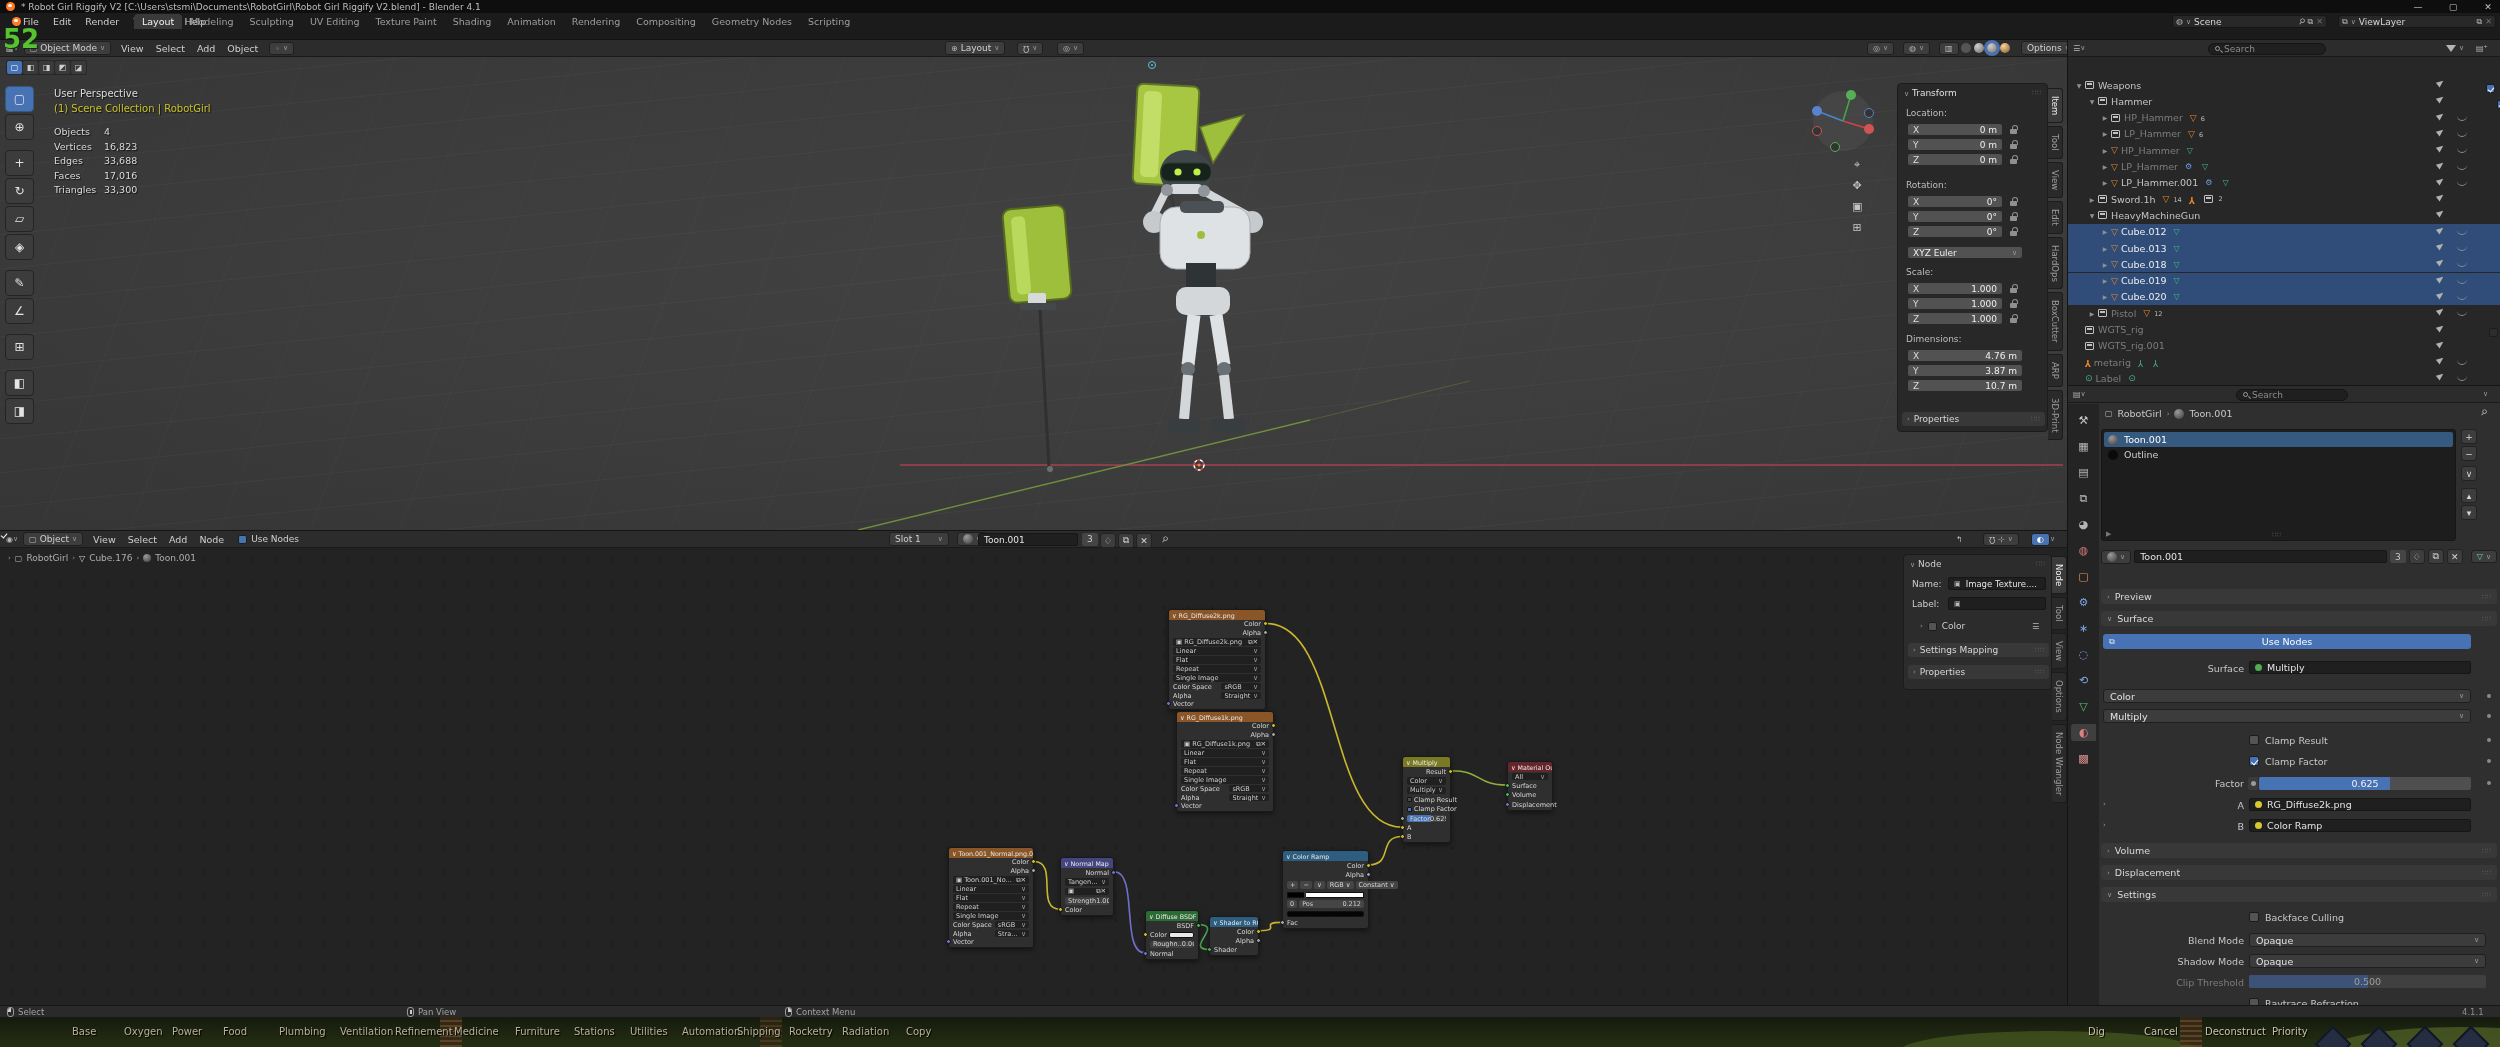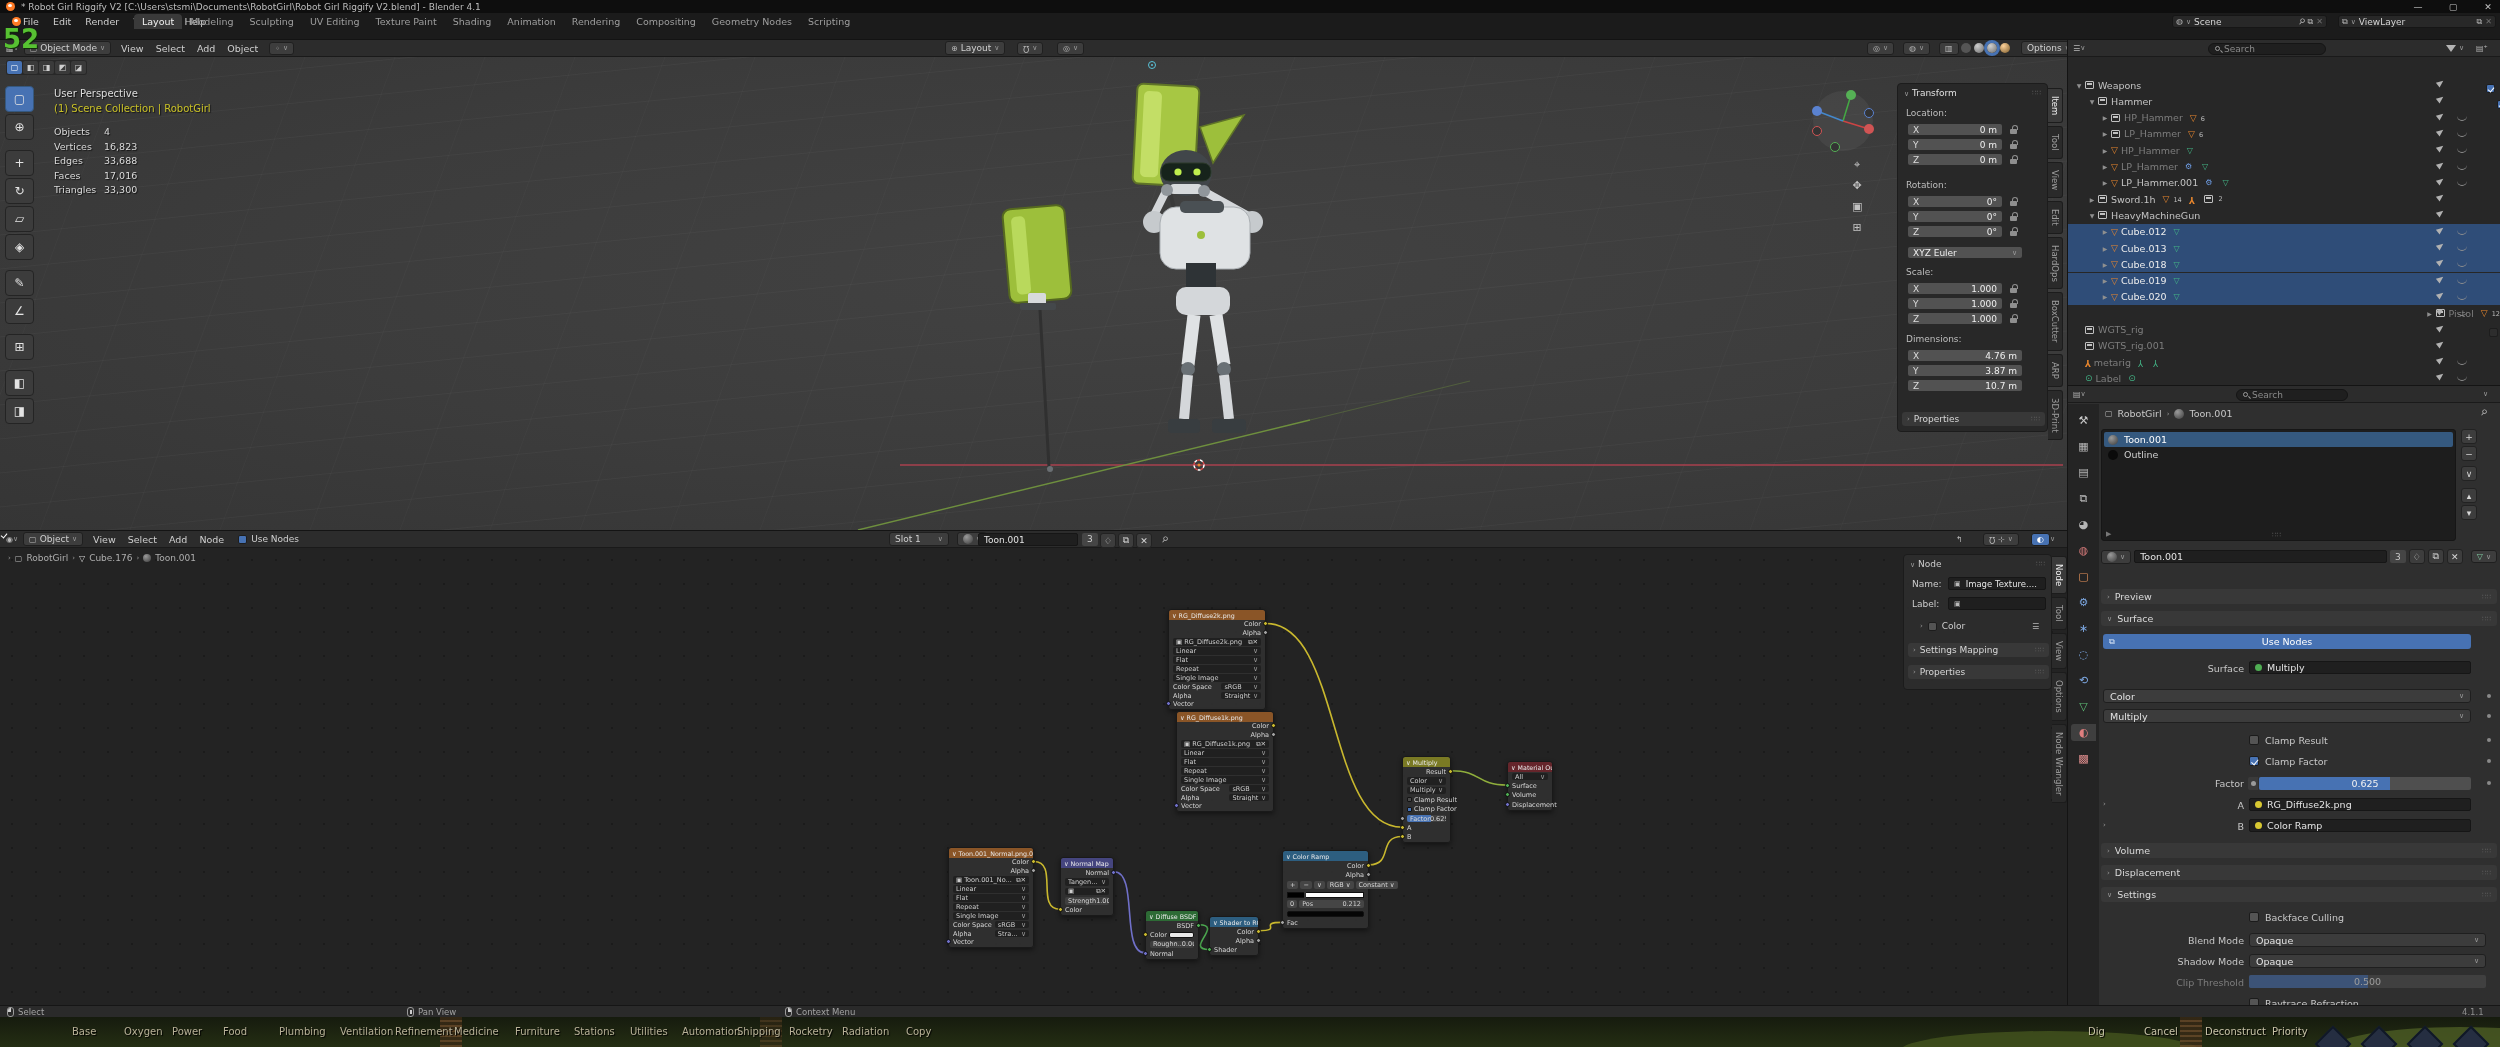--- a/index.html
+++ b/index.html
@@ -755,21 +755,21 @@
             <span style="width: 32px; flex: 0 0 auto;"></span>
             <span class="oexp">▶</span>
             <span class="gly" style="color: rgb(232, 134, 45); font-size: 9px; font-weight: bold;">▽</span>
             <span class="oname">Cube.020</span>
             <span class="badge">
               <span class="gly" style="color: rgb(67, 181, 134); font-size: 8px;">▽</span>
             </span>
             <span class="rc parrow" style="left: 369px;"></span>
             <span class="rc eyec" style="left: 389px;"></span>
           </div>
-          <div class="orow" style="top: 231.2px; justify-content: flex-end;">
+          <div class="orow" style="top: 231.2px;">
             <span style="width: 19px; flex: 0 0 auto;"></span>
             <span class="oexp">▶</span>
             <span class="ic-col"></span>
             <span class="oname dimt">Pistol</span>
             <span class="badge">
               <span class="gly" style="color: rgb(232, 134, 45); font-size: 9px; font-weight: bold;">▽</span>
               <span>12</span>
             </span>
             <span class="rc parrow" style="left: 369px;"></span>
             <span class="rc eyec" style="left: 389px;"></span>

